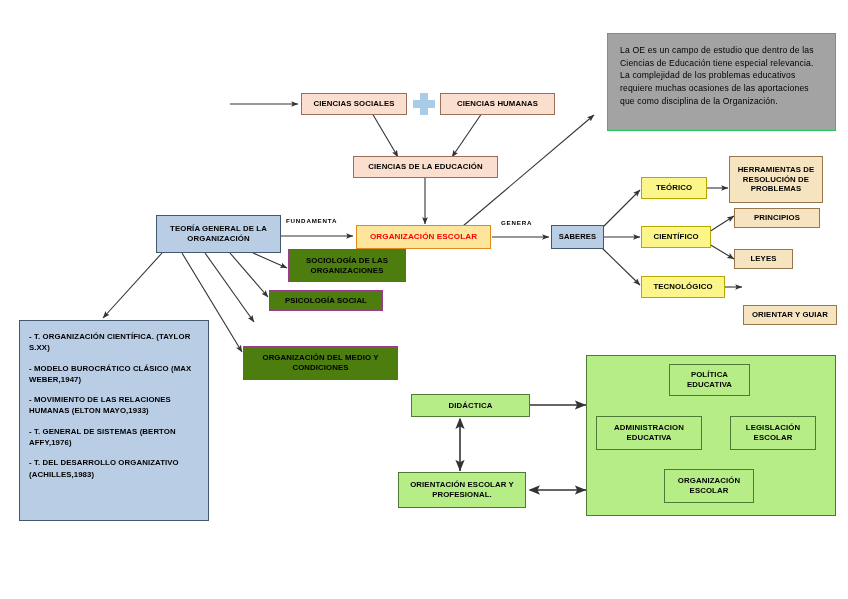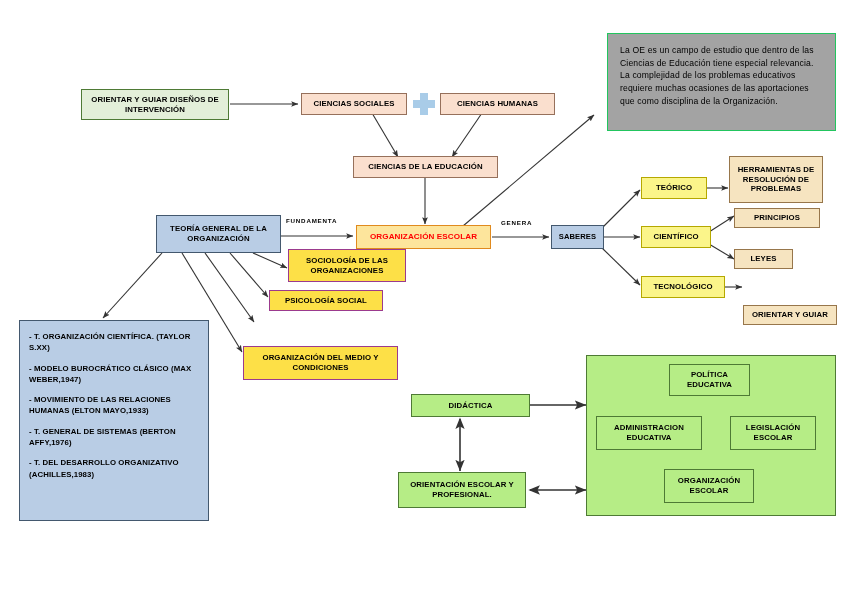--- a/index.html
+++ b/index.html
@@ -31,21 +31,21 @@
     letter-spacing:.1px;
     line-height:1.25;
     color:#000;
     border:1px solid #808080;
     padding:2px 4px;
   }
   
   .c-green   { background:#e3efd9; border:1px solid #4e7a35; }
   .c-peach   { background:#fadfce; border:1px solid #96705b; }
   .c-blue    { background:#b9cde5; border:1px solid #43586e; }
-  .c-pink    { background:#fde047; border:1px solid #9b3a8e; }
+  .c-pink    { background:#4d7c0f; border:1px solid #9b3a8e; }
   .c-yellowO { background:#fde59c; border:1px solid #e08a1e; color:#ff0000; }
   .c-yellow  { background:#fbf58a; border:1px solid #b5a800; }
   .c-cream   { background:#f6e4c0; border:1px solid #97764b; }
   .c-lgreen  { background:#b6ed86; border:1px solid #4e7a35; }
   .c-white   { background:#a3a3a3; border:1px solid #22c55e; }
 
   .note{
     font-weight:normal;
     text-align:left;
     justify-content:flex-start;
@@ -152,21 +152,20 @@
     <line x1="530" y1="490" x2="586" y2="490" stroke="#333" stroke-width="1.6" marker-end="url(#ahs)" marker-start="url(#ahs-start)"></line>
 
     <line x1="678" y1="394" x2="650" y2="415" stroke="#333" stroke-width="1.1" marker-end="url(#ah)"></line>
     <line x1="740" y1="394" x2="769" y2="415" stroke="#333" stroke-width="1.1" marker-end="url(#ah)"></line>
     <line x1="651" y1="451" x2="690" y2="479" stroke="#333" stroke-width="1.1" marker-end="url(#ah)"></line>
     <line x1="768" y1="451" x2="733" y2="479" stroke="#333" stroke-width="1.1" marker-end="url(#ah)"></line>
   </svg>
 
   <div class="node c-white note" style="left:607px;top:33px;width:229px;height:98px;">La OE es un campo de estudio que dentro de las Ciencias de Educación tiene especial relevancia. La complejidad de los problemas educativos requiere muchas ocasiones de las aportaciones que como disciplina de la Organización.</div>
 
-  <div class="node c-green" style="left:81px;top:89px;width:148px;height:31px;font-size:7.8px;">ORIENTAR Y GUIAR DISEÑOS DE INTERVENCIÓN</div>
 
   <div class="node c-peach" style="left:301px;top:93px;width:106px;height:22px;font-size:7.8px;">CIENCIAS SOCIALES</div>
 
   <div class="plus-icon" style="left:413px;top:93px;">
     <i class="h"></i>
       <i class="v"></i>
   </div>
 
   <div class="node c-peach" style="left:440px;top:93px;width:115px;height:22px;font-size:7.8px;">CIENCIAS HUMANAS</div>
 

